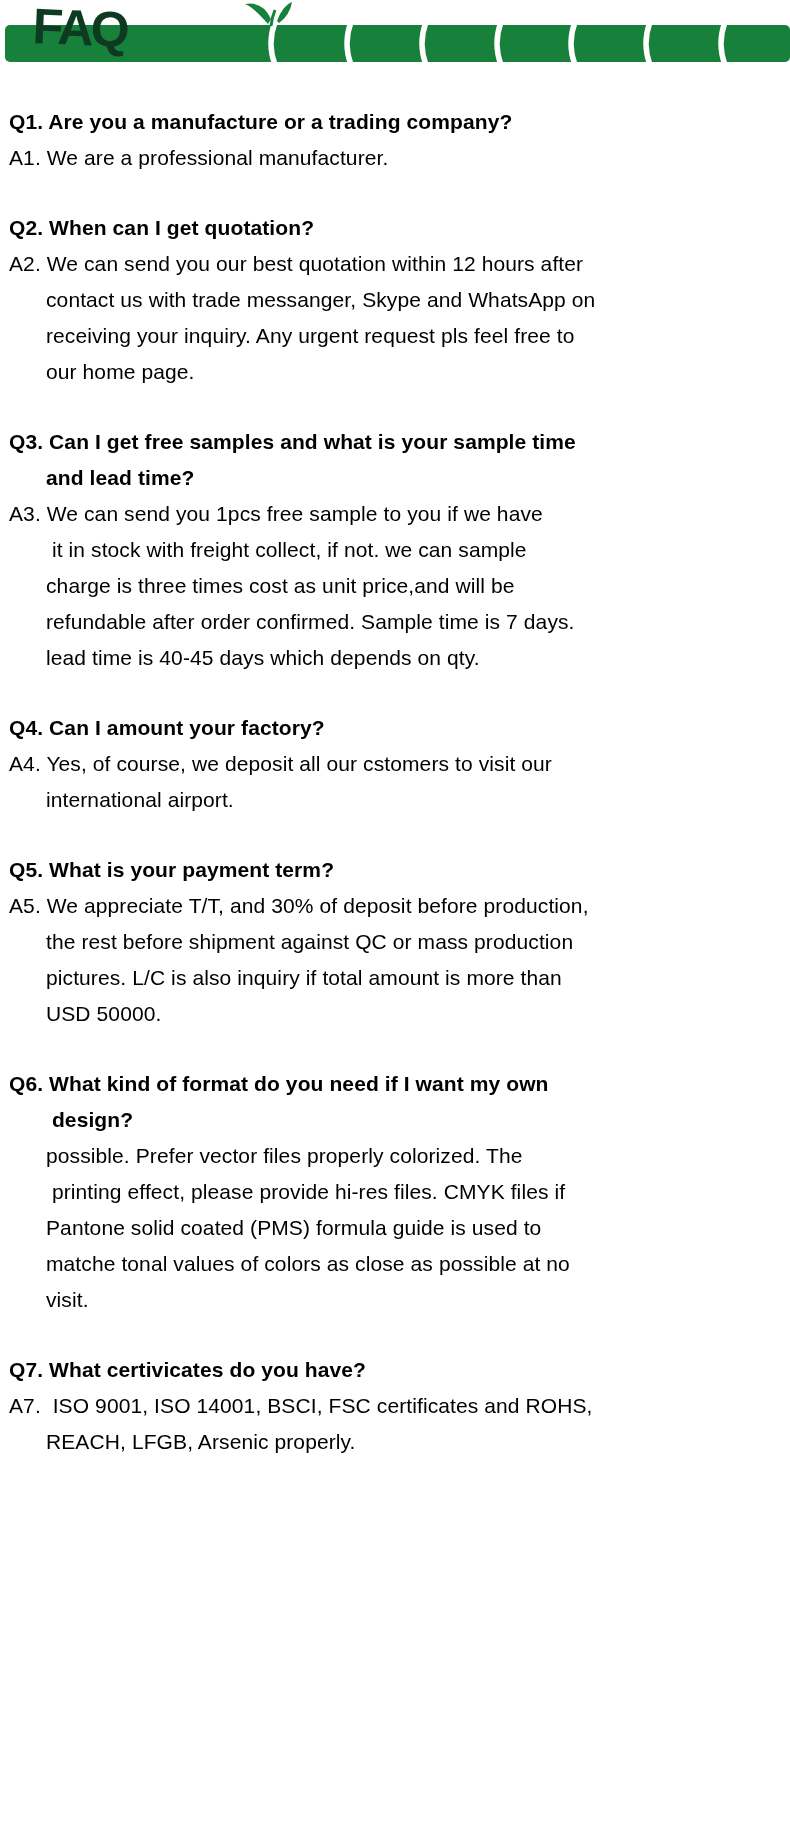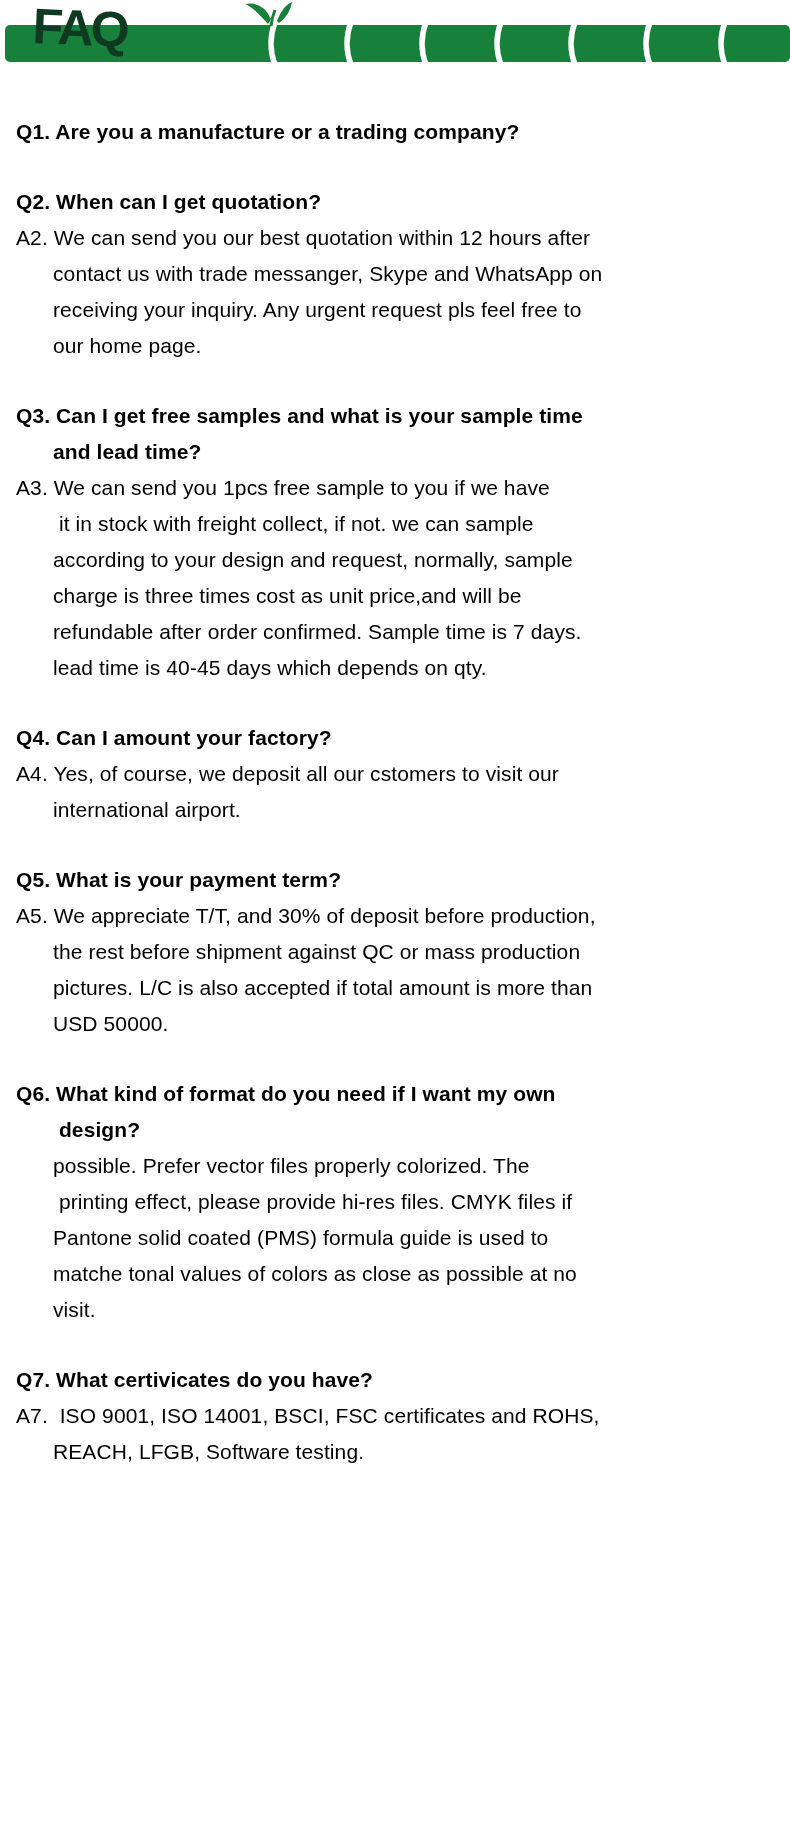--- a/index.html
+++ b/index.html
@@ -22,24 +22,24 @@
     font-size:50px;
     font-weight:bold;
     letter-spacing:-3px;
     transform:rotate(2.5deg);
     transform-origin:left top;
     line-height:1.05;
     user-select:none;
   }
   .content{
     position:absolute;
-    top:80px;
+    top:70px;
     left:0;
     width:790px;
-    padding:0 16px;
+    padding:0 9px;
     box-sizing:border-box;
   }
   .content{margin-top:0;}
   .faq-list{padding-top:34px;}
   .section{margin:0 0 34px 0;}
   .q-line, .a-line{
     font-size:21px;
     line-height:36px;
     height:36px;
     white-space:pre;
@@ -76,20 +76,23 @@
     </svg>
     <h1 class="faq-title" style="color: rgb(13, 58, 32);">FAQ</h1>
   </div>
 
   <div class="content">
     <div class="faq-list" id="faq-list">
   <div class="section">
     <div class="q">
             <div class="q-line">Q1. Are you a manufacture or a trading company?</div>
           </div>
+    <div class="a">
+            <div class="a-line">A1. We are a professional manufacturer.</div>
+          </div>
   </div>
 
   <div class="section">
     <div class="q">
             <div class="q-line">Q2. When can I get quotation?</div>
           </div>
     <div class="a">
             <div class="a-line">A2. We can send you our best quotation within 12 hours after</div>
             <div class="a-line cont">contact us with trade messanger, Skype and WhatsApp on</div>
             <div class="a-line cont">receiving your inquiry. Any urgent request pls feel free to</div>
@@ -98,21 +101,20 @@
   </div>
 
   <div class="section">
     <div class="q">
             <div class="q-line">Q3. Can I get free samples and what is your sample time</div>
             <div class="q-line cont">and lead time?</div>
           </div>
     <div class="a">
             <div class="a-line">A3. We can send you 1pcs free sample to you if we have</div>
             <div class="a-line cont"> it in stock with freight collect, if not. we can sample</div>
-            <div class="a-line cont">according to your design and request, normally, sample</div>
             <div class="a-line cont">charge is three times cost as unit price,and will be</div>
             <div class="a-line cont">refundable after order confirmed. Sample time is 7 days.</div>
             <div class="a-line cont">lead time is 40-45 days which depends on qty.</div>
           </div>
   </div>
 
   <div class="section">
     <div class="q">
             <div class="q-line">Q4. Can I amount your factory?</div>
           </div>
@@ -122,21 +124,21 @@
           </div>
   </div>
 
   <div class="section">
     <div class="q">
             <div class="q-line">Q5. What is your payment term?</div>
           </div>
     <div class="a">
             <div class="a-line">A5. We appreciate T/T, and 30% of deposit before production,</div>
             <div class="a-line cont">the rest before shipment against QC or mass production</div>
-            <div class="a-line cont">pictures. L/C is also accepted if total amount is more than</div>
+            <div class="a-line cont">pictures. L/C is also inquiry if total amount is more than</div>
             <div class="a-line cont">USD 50000.</div>
           </div>
   </div>
 
   <div class="section">
     <div class="q">
             <div class="q-line">Q6. What kind of format do you need if I want my own</div>
             <div class="q-line cont"> design?</div>
           </div>
     <div class="a">
@@ -147,19 +149,19 @@
             <div class="a-line cont">visit.</div>
           </div>
   </div>
 
   <div class="section">
     <div class="q">
             <div class="q-line">Q7. What certivicates do you have?</div>
           </div>
     <div class="a">
             <div class="a-line">A7.  ISO 9001, ISO 14001, BSCI, FSC certificates and ROHS,</div>
-            <div class="a-line cont">REACH, LFGB, Software testing.</div>
+            <div class="a-line cont">REACH, LFGB, Arsenic properly.</div>
           </div>
   </div>
 </div>
   </div>
 
 </div>
 
 </body></html>

